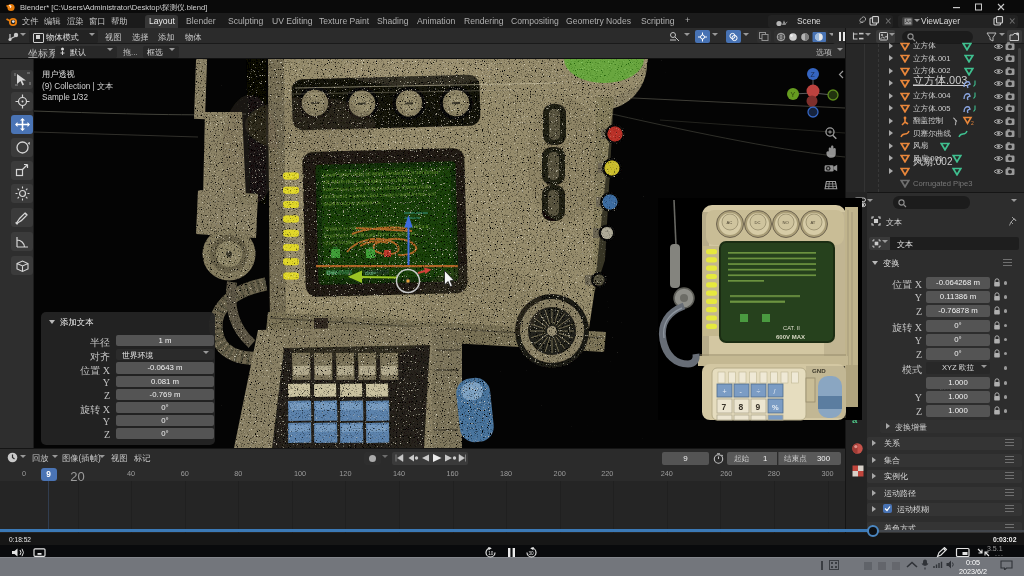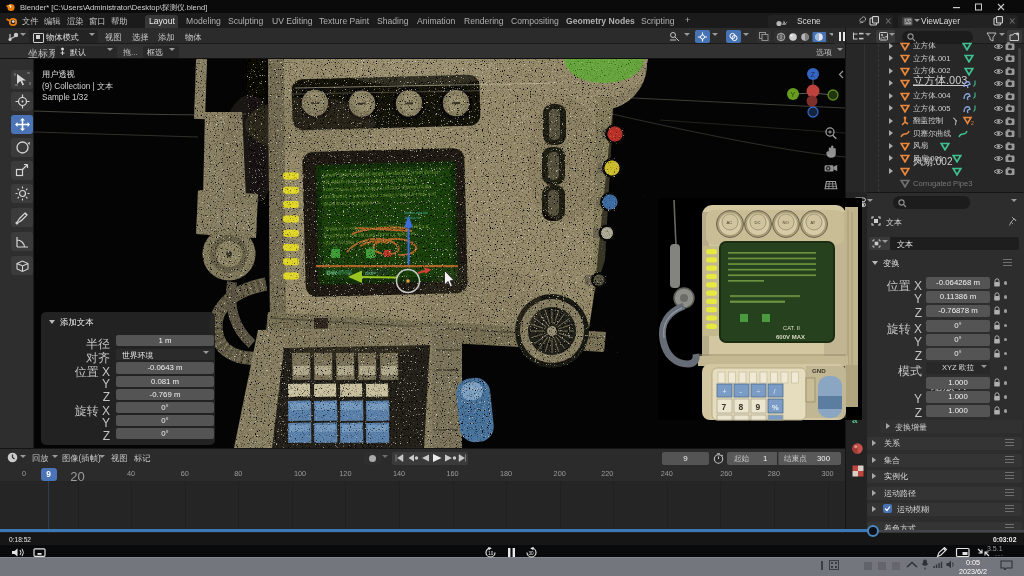--- a/index.html
+++ b/index.html
@@ -1,21 +1,21 @@
 <!DOCTYPE html>
 <html><head><meta charset="utf-8">
 <style>
 html,body{margin:0;padding:0;background:#000;}
 #root{position:relative;width:1024px;height:576px;overflow:hidden;background:#000;font-family:"Liberation Sans",sans-serif;}
 .a{position:absolute;font-family:"Liberation Sans",sans-serif;white-space:nowrap;}
 .td{width:0;height:0;border-left:3.5px solid transparent;border-right:3.5px solid transparent;border-top:4.5px solid #b9b9b9;}
 .tr{width:0;height:0;border-top:3.5px solid transparent;border-bottom:3.5px solid transparent;border-left:4.5px solid #a9a9a9;}
 .chev{width:0;height:0;border-left:3px solid transparent;border-right:3px solid transparent;border-top:3.5px solid #999;font-size:0;overflow:hidden;}
 .fld{background:#545454;border-radius:2px;color:#f1f1f1;font-size:7.8px;text-align:center;}
-.lbl{color:#c3c3c3;font-size:12px;text-align:right;}
+.lbl{color:#c3c3c3;font-size:10px;text-align:right;font-family:Liberation Serif, serif;}
 .mnu{color:#c6c6c6;font-size:8.3px;}
 .tab{color:#b0b0b0;font-size:8.6px;}
 .sect{background:#343434;border-radius:2px;color:#d6d6d6;font-size:8px;line-height:13px;}
 .grip{width:9px;height:7px;background:repeating-linear-gradient(#707070 0 1px,transparent 1px 3px);font-size:0;overflow:hidden;}
 </style></head>
 <body>
 <div id="root">
 
 <div class="a" style="left:0;top:0;width:1024px;height:13px;background:#0a0a0a;"></div>
 <svg class="a" style="left:6px;top:2px" width="10" height="10">
@@ -36,29 +36,29 @@
       <circle cx="7.3" cy="5.6" r="1.4" fill="#dedede"></circle>
       <path d="M0.5,3 L4.5,5.2" stroke="#e87d0d" stroke-width="1.8"></path>
     </svg>
 <div class="a mnu" style="left:22px;top:16px;">文件</div>
 <div class="a mnu" style="left:44px;top:16px;">编辑</div>
 <div class="a mnu" style="left:67px;top:16px;">渲染</div>
 <div class="a mnu" style="left:89px;top:16px;">窗口</div>
 <div class="a mnu" style="left:111px;top:16px;">帮助</div>
 <div class="a" style="left:145px;top:14.5px;width:33px;height:13.5px;background:#363636;border-radius:3px 3px 0 0;"></div>
 <div class="a" style="left:149px;top:16px;font-size:8.6px;color:#ececec;">Layout</div>
-<div class="a tab" style="left:186px;top:16px;">Modeling</div>
+<div class="a tab" style="left:186px;top:16px;">Blender</div>
 <div class="a tab" style="left:228px;top:16px;">Sculpting</div>
 <div class="a tab" style="left:272px;top:16px;">UV Editing</div>
 <div class="a tab" style="left:319px;top:16px;">Texture Paint</div>
 <div class="a tab" style="left:377px;top:16px;">Shading</div>
 <div class="a tab" style="left:417px;top:16px;">Animation</div>
 <div class="a tab" style="left:464px;top:16px;">Rendering</div>
 <div class="a tab" style="left:511px;top:16px;">Compositing</div>
-<div class="a tab" style="left:566px;top:16px;font-weight:bold;">Geometry Nodes</div>
+<div class="a tab" style="left:566px;top:16px;">Geometry Nodes</div>
 <div class="a tab" style="left:641px;top:16px;">Scripting</div>
 <div class="a" style="left:685px;top:15px;font-size:9px;color:#b0b0b0;">+</div>
 <div class="a" style="left:768px;top:14.5px;width:125px;height:13.5px;background:#222222;border-radius:3px;"></div>
 <svg class="a" style="left:774px;top:16.5px" width="16" height="10">
       <circle cx="5" cy="6.5" r="2.6" fill="#b5b5b5"></circle>
       <path d="M8,8 L12,8 L10,3.2 Z" fill="#8a8a8a"></path>
       <path d="M12.5,4 l2,2.4 l2,-2.4" stroke="#9a9a9a" stroke-width="1" fill="none" transform="scale(0.8) translate(0,2)"></path>
     </svg>
 <div class="a" style="left:797px;top:16px;font-size:8.4px;color:#dcdcdc;">Scene</div>
 <svg class="a" style="left:857px;top:16px" width="36" height="10">

